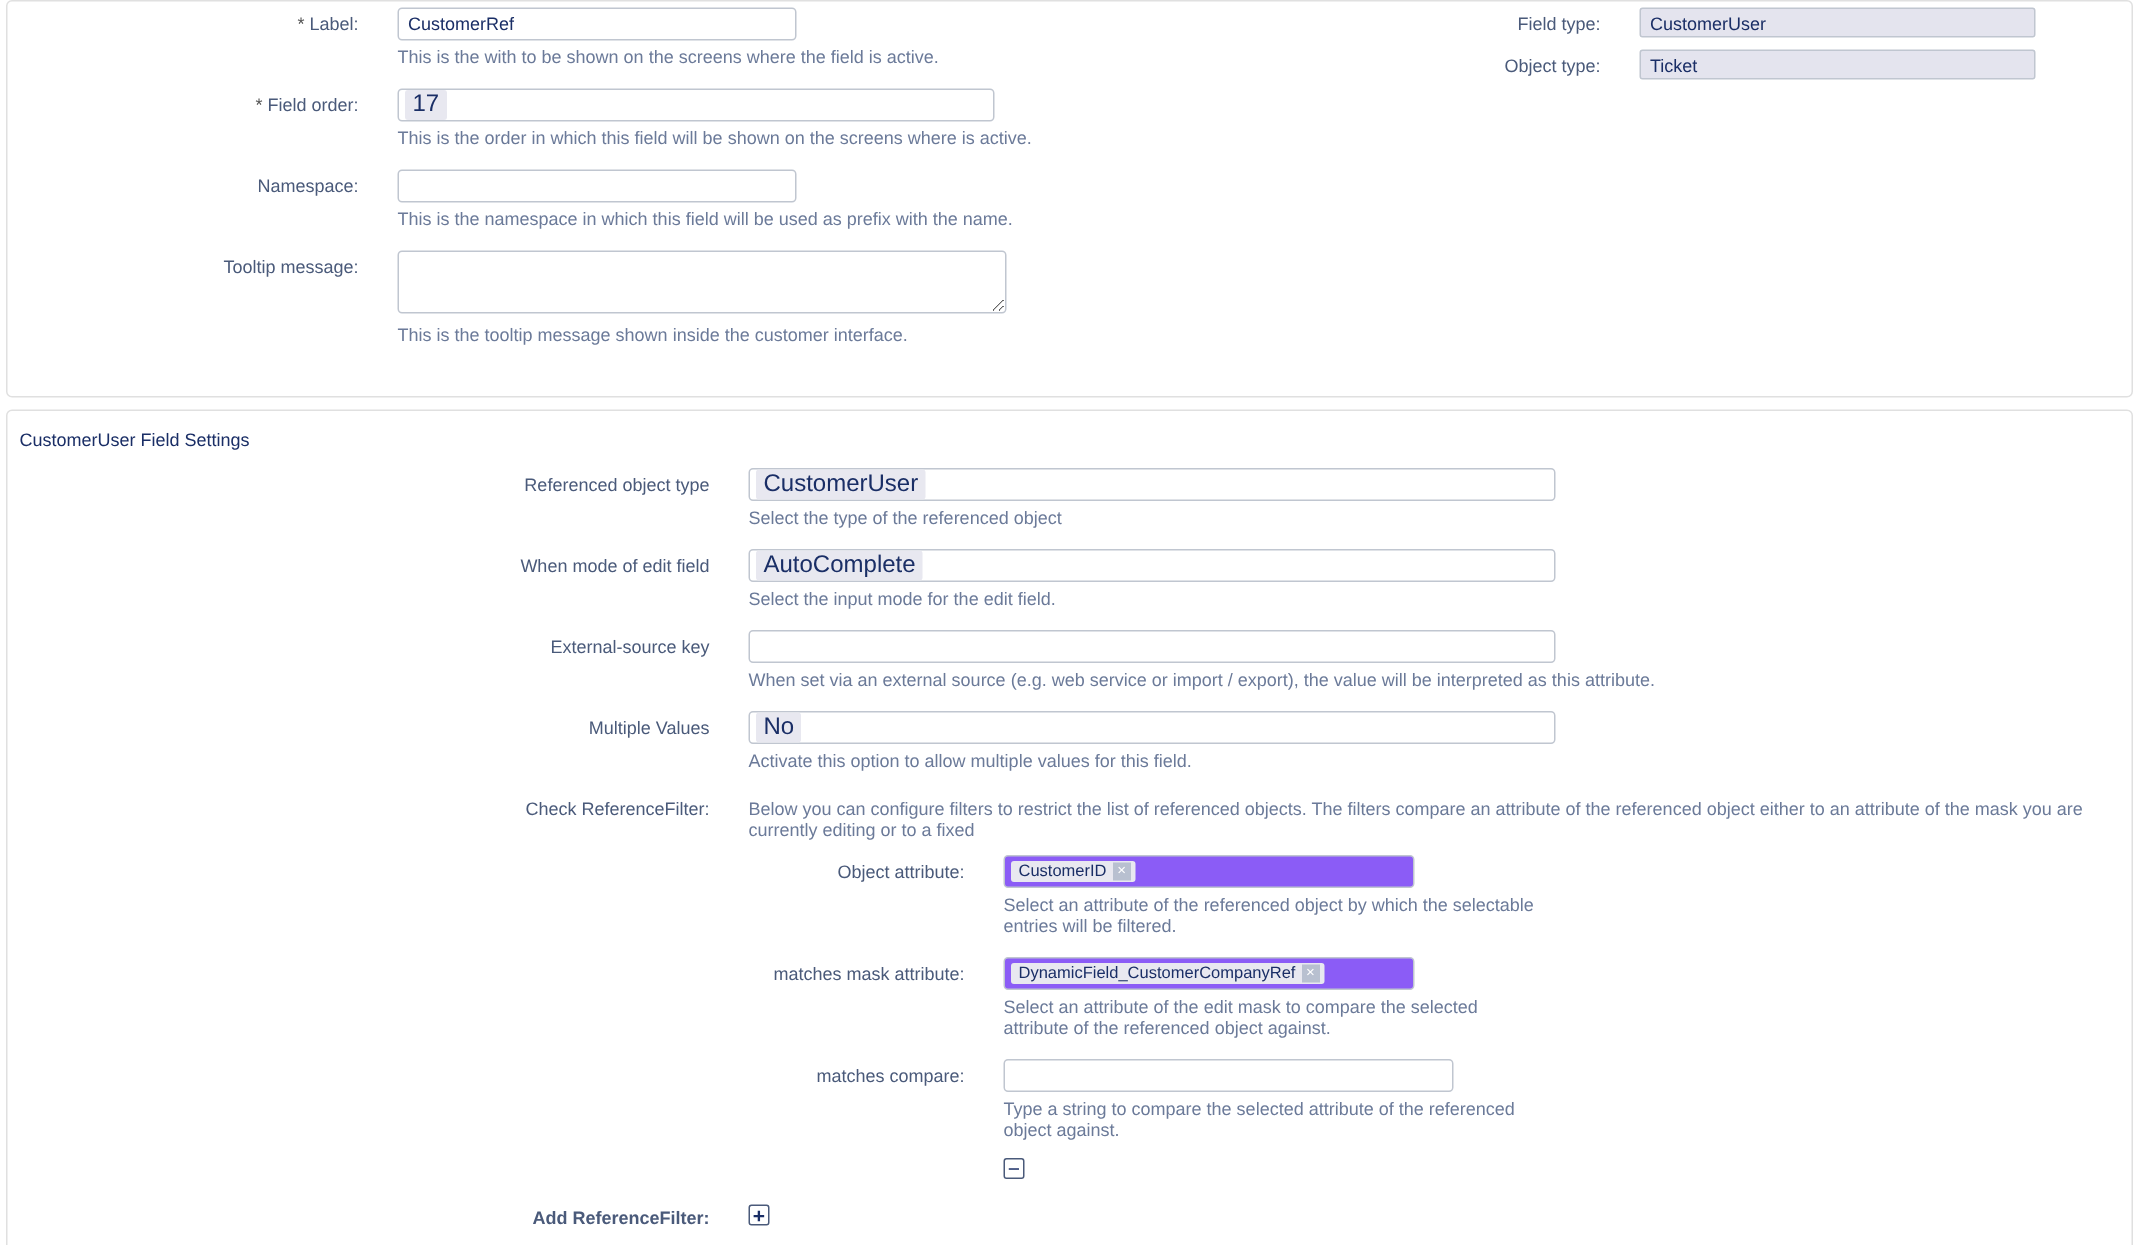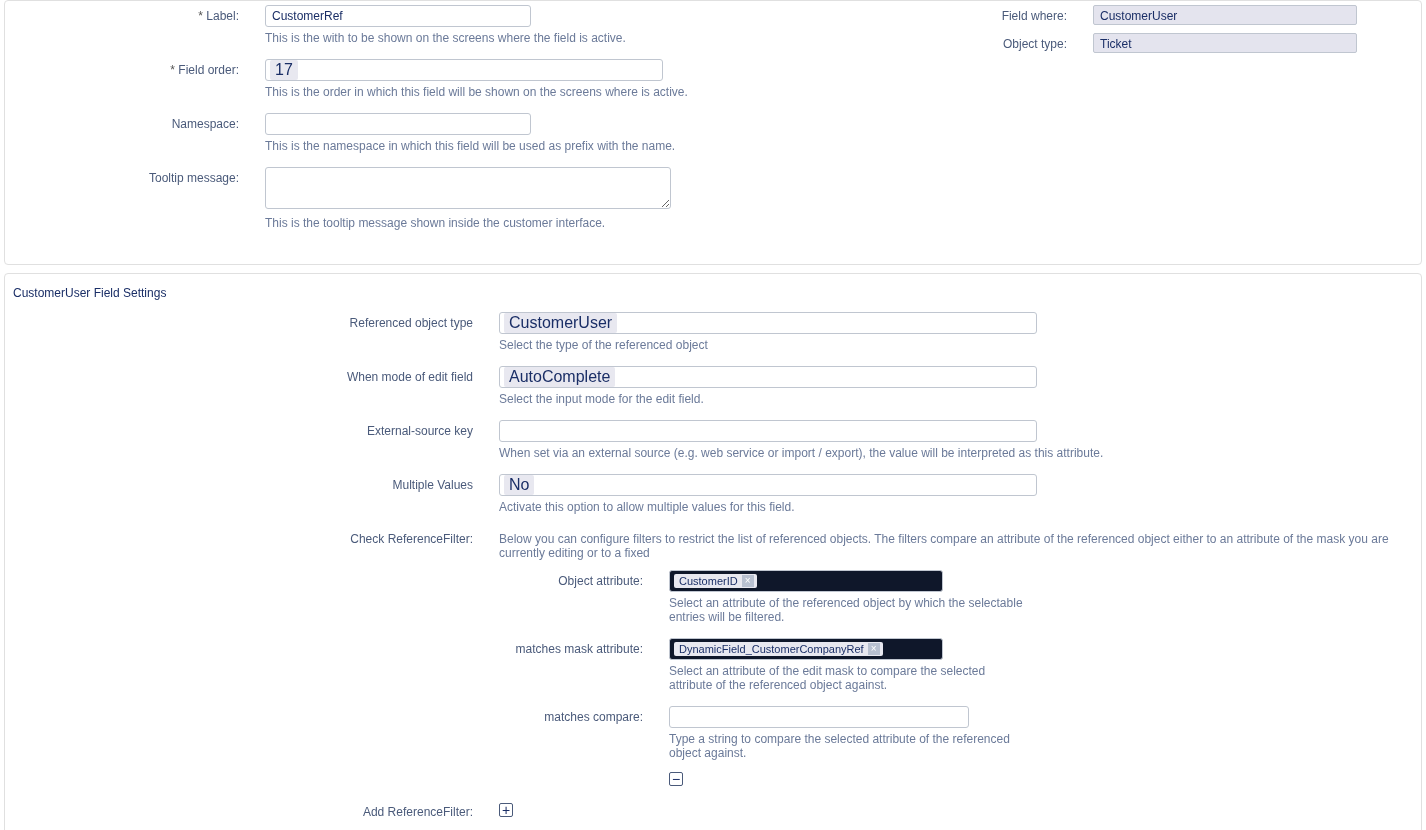--- a/index.html
+++ b/index.html
@@ -107,21 +107,21 @@
       margin: 1px;
     }
     .tag-box {
       display: inline-flex;
       align-items: center;
       border: 1px solid #c0c6d0;
       border-radius: 3px;
       padding: 2px 4px;
       width: 274px;
       height: 22px;
-      background: #0f172a;
+      background: #8b5cf6;
     }
     .tag {
       display: inline-flex;
       align-items: center;
       background: #e8e8f0;
       border-radius: 2px;
       padding: 1px 3px 1px 5px;
       color: #1a2e66;
       font-size: 11px;
     }
@@ -197,21 +197,21 @@
         <div class="value-cell">
           <textarea class="textarea" style=""></textarea>
           <span class="help-text">This is the tooltip message shown inside the customer interface.</span>
         </div>
       </div>
 
     </div>
 
     <div class="right-col">
       <div class="form-row readonly-row">
-        <div class="label-cell">Field where:</div>
+        <div class="label-cell">Field type:</div>
         <div class="value-cell">
           <span class="readonly-box">CustomerUser</span>
         </div>
       </div>
       <div class="form-row readonly-row">
         <div class="label-cell">Object type:</div>
         <div class="value-cell">
           <span class="readonly-box">Ticket</span>
         </div>
       </div>
@@ -295,20 +295,20 @@
 
   <div class="form-row">
     <div class="label-cell filter">matches compare:</div>
     <div class="value-cell">
       <input class="input" style="width: 300px;" value="">
       <span class="help-text" style="max-width:360px;">Type a string to compare the selected attribute of the referenced object against.</span>
       <span class="minus-btn">−</span>
     </div>
   </div>
 
-  <div class="form-row" style="margin-top:14px;">
+  <div class="form-row" style="margin-top:14px;font-weight:bold;">
     <div class="label-cell settings">Add ReferenceFilter:</div>
     <div class="value-cell">
       <span class="plus-btn">+</span>
     </div>
   </div>
 
 </div>
 
 </body></html>

